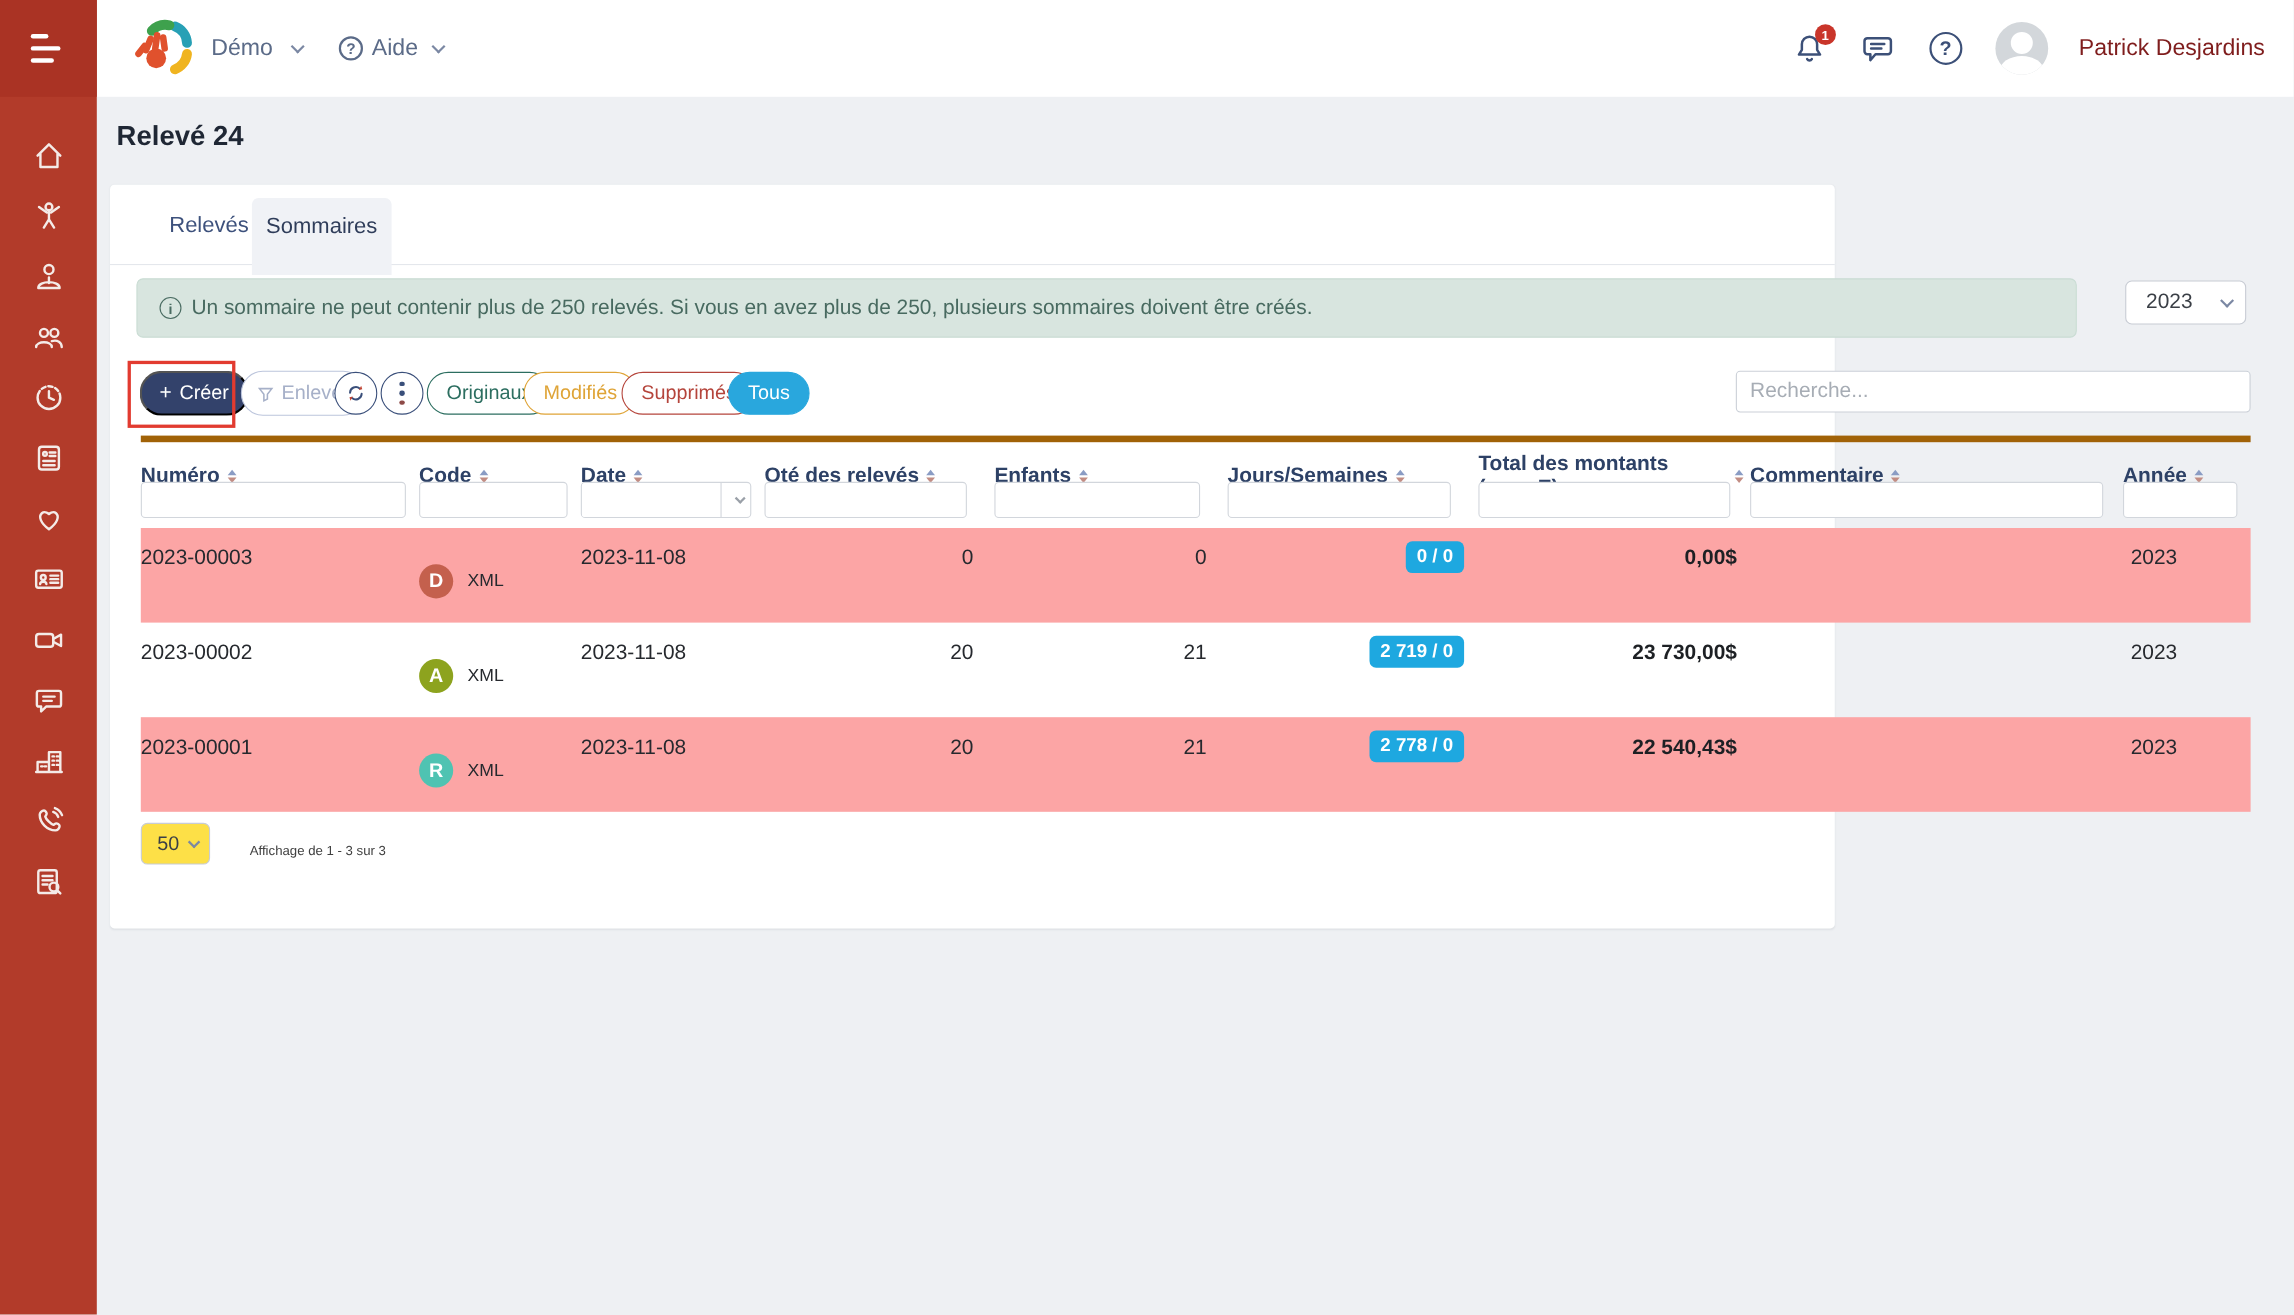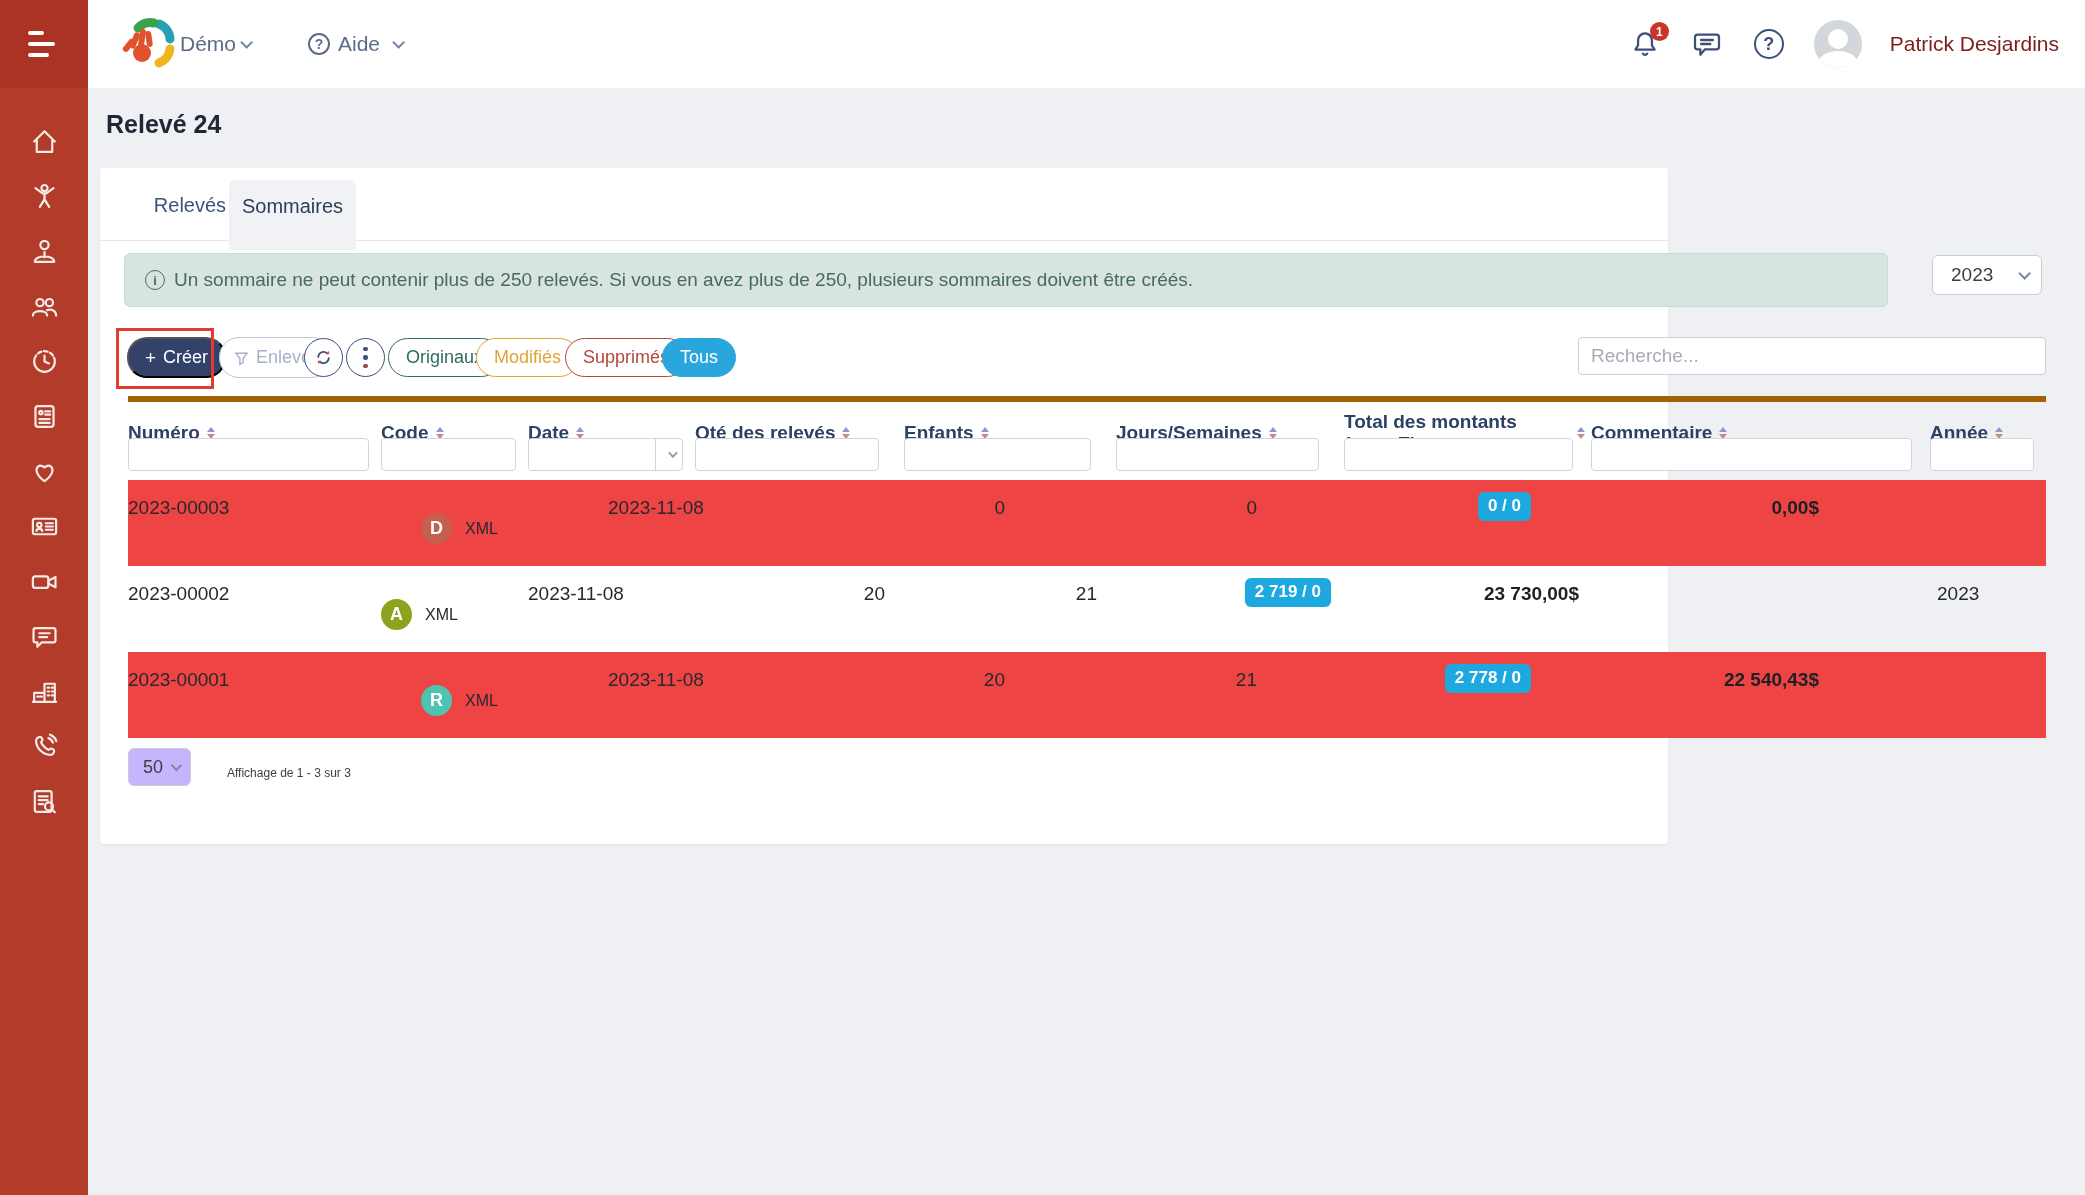--- a/index.html
+++ b/index.html
@@ -10,21 +10,21 @@
   .sidebar { position:absolute; left:0; top:0; width:88px; height:1195px; background:#b23b2a; z-index:30; }
   .menu-toggle { width:88px; height:88px; background:#aa3324; display:flex; flex-direction:column; justify-content:center; gap:7px; padding-left:28px; cursor:pointer; }
   .menu-toggle .bar { height:4px; background:#ffffff; border-radius:2px; }
   .bar1 { width:16px; } .bar2 { width:27px; } .bar3 { width:21px; }
   .side-nav { display:flex; flex-direction:column; align-items:center; margin-top:26px; }
   .side-item { width:88px; height:55px; display:flex; align-items:center; justify-content:center; cursor:pointer; }
   .sicon { width:31px; height:31px; stroke:#f4ebe8; stroke-width:1.7; fill:none; stroke-linecap:round; stroke-linejoin:round; }
 
   
   .topbar { position:absolute; left:88px; top:0; width:1997px; height:88px; background:#ffffff; z-index:20; }
-  .brand-group { position:absolute; left:34px; top:0; height:88px; display:flex; align-items:center; cursor:pointer; }
+  .brand-group { position:absolute; left:34px; top:0; height:88px; display:flex; align-items:center; gap:12px; cursor:pointer; }
   .nav-label { font-size:21px; color:#5b6b88; }
   .chev { width:9px; height:9px; border-right:2px solid #7b88a3; border-bottom:2px solid #7b88a3; transform:rotate(45deg) translateY(-3px); display:inline-block; margin-left:4px; }
   .aide-group { position:absolute; left:220px; top:0; height:88px; display:flex; align-items:center; gap:8px; cursor:pointer; }
   .mini-q { width:22px; height:22px; border:2px solid #5b6b88; border-radius:50%; color:#5b6b88; font-size:14px; font-weight:bold; display:flex; align-items:center; justify-content:center; }
   .top-right { position:absolute; right:26px; top:0; height:88px; display:flex; align-items:center; gap:28px; }
   .tb-icon { position:relative; width:34px; height:34px; display:flex; align-items:center; justify-content:center; cursor:pointer; }
   .tb-icon svg { width:32px; height:32px; stroke:#3c5078; stroke-width:1.7; fill:none; stroke-linecap:round; stroke-linejoin:round; }
   .notif-badge { position:absolute; top:-5px; right:-7px; min-width:19px; height:19px; border-radius:10px; background:#c9352a; color:#fff; font-size:12px; font-weight:bold; display:flex; align-items:center; justify-content:center; }
   .help-circle { width:30px; height:30px; border:2px solid #3c5078; border-radius:50%; color:#3c5078; font-size:18px; font-weight:bold; display:flex; align-items:center; justify-content:center; }
   .avatar { width:48px; height:48px; border-radius:50%; background:#d3d7db; position:relative; overflow:hidden; cursor:pointer; }
@@ -83,33 +83,33 @@
   .sort .dn { width:0; height:0; border-left:4.5px solid transparent; border-right:4.5px solid transparent; border-top:5px solid #c28d84; }
   .tfilter { height:44px; align-items:start; }
   .tfilter input { height:33px; border:1px solid #d2d6dc; border-radius:4px; padding:0 8px; font-size:17px; width:calc(100% - 12px); font-family:"Liberation Sans",sans-serif; color:#3a3f46; }
   .fc { padding-top:2px; }
   .fc.pad { padding-left:13px; } .fc.pad-sm { padding-left:6px; }
   .date-group { display:flex; width:calc(100% - 12px); height:33px; border:1px solid #d2d6dc; border-radius:4px; overflow:hidden; background:#fff; }
   .date-group input { border:none; width:calc(100% - 27px); height:31px; border-radius:0; }
   .date-caret { width:27px; border-left:1px solid #d2d6dc; display:flex; align-items:center; justify-content:center; cursor:pointer; }
   .date-caret .chev { border-color:#9aa0a8; width:7px; height:7px; transform:rotate(45deg) translateY(-2px); }
   .trow { height:86px; cursor:pointer; }
-  .trow.odd { background:#ef4444;gap:40px; }
+  .trow.odd { background:#fca5a5; }
   .td { padding-top:17px; font-size:19px; color:#26292e; }
   .td.num { text-align:right; padding-right:6px; }
   .td.bold { font-weight:bold; color:#1d2024; }
   .codewrap { display:flex; align-items:center; gap:13px; padding-top:11px; }
   .codecircle { width:31px; height:31px; border-radius:50%; color:#fff; font-size:18px; font-weight:bold; display:flex; align-items:center; justify-content:center; }
   .badge { display:inline-block; background:#1ea8e0; color:#fff; font-weight:bold; font-size:17px; padding:4px 10px 5px; border-radius:6px; }
   .td-badge { padding-top:12px; text-align:right; }
   .td.annee { padding-left:13px; }
 
   
   .pagination { position:absolute; left:28px; top:580px; display:flex; align-items:center; gap:36px; }
-  .page-size { width:63px; height:38px; border:1px solid #c8ccd4; border-radius:6px; background:#c4b5fd; display:flex; align-items:center; justify-content:space-between; padding:0 11px 0 14px; font-size:18px; color:#3a3f46; cursor:pointer; }
+  .page-size { width:63px; height:38px; border:1px solid #c8ccd4; border-radius:6px; background:#fde047; display:flex; align-items:center; justify-content:space-between; padding:0 11px 0 14px; font-size:18px; color:#3a3f46; cursor:pointer; }
   .page-size .chev { width:8px; height:8px; transform:rotate(45deg) translateY(-2px); }
   .page-summary { font-size:12px; color:#404040;margin-top:12px; }
 </style>
 </head>
 <body>
 
 <aside class="sidebar">
   <div class="menu-toggle">
     <span class="bar bar1"></span>
     <span class="bar bar2"></span>

